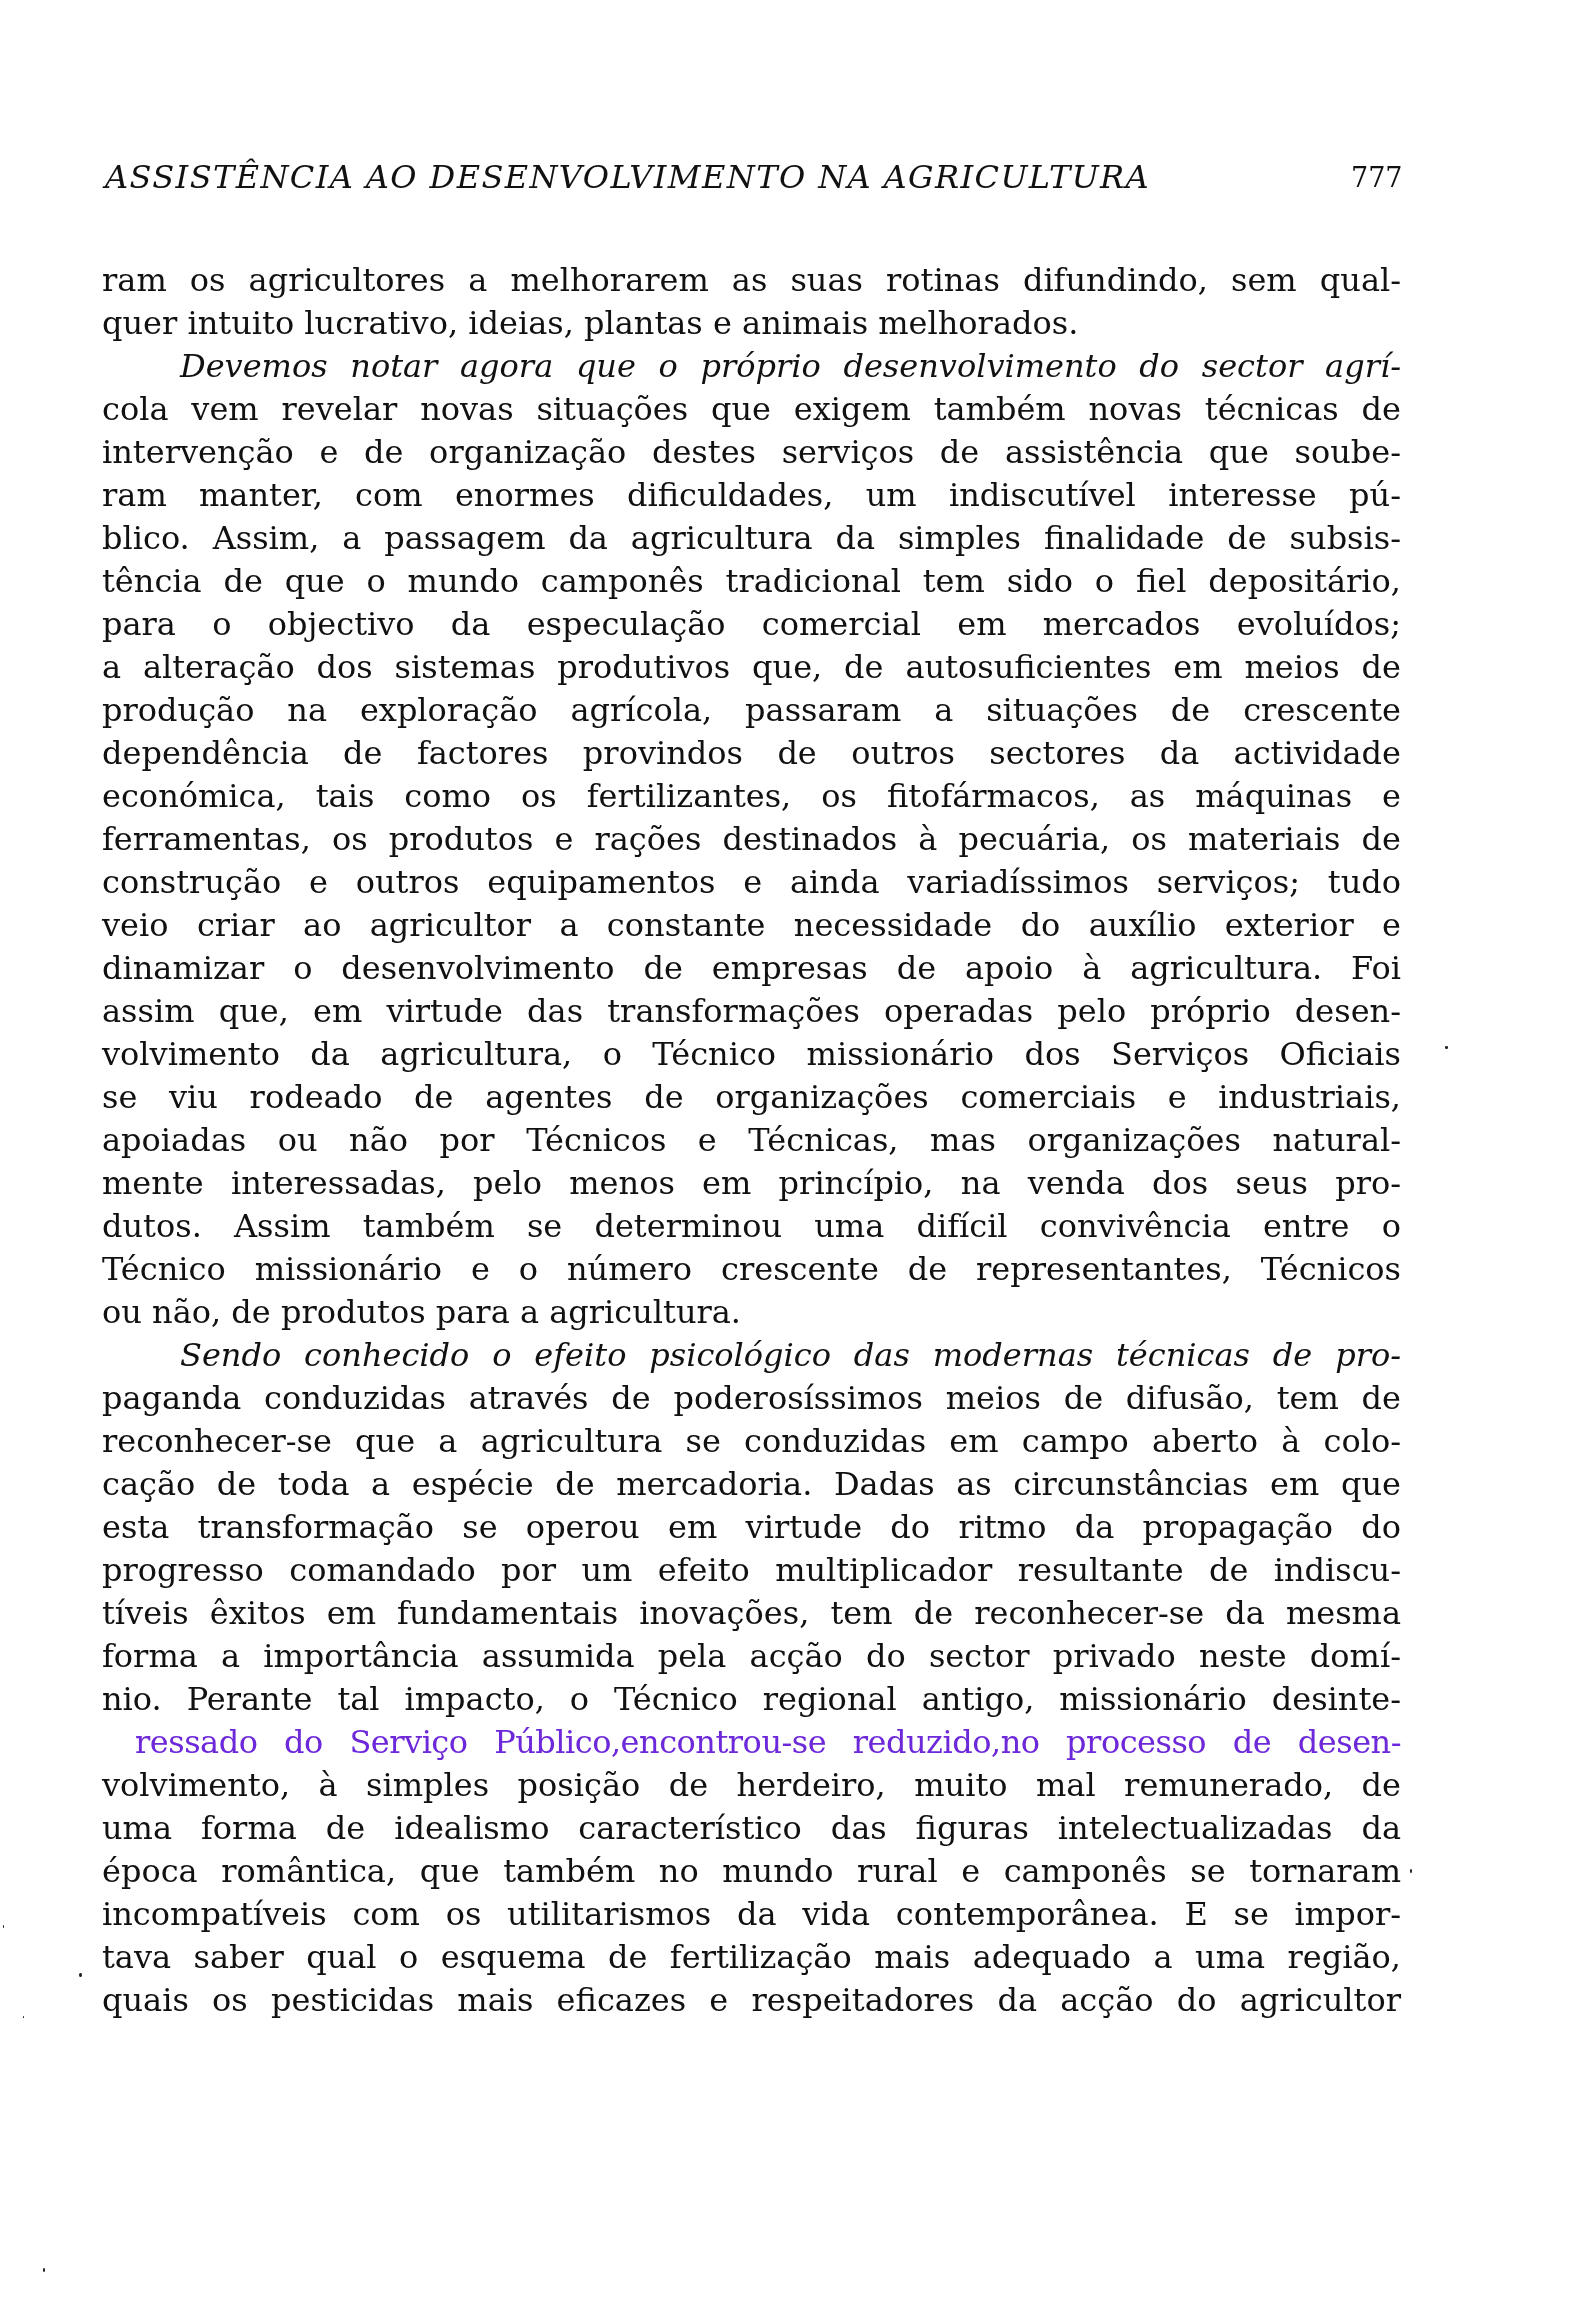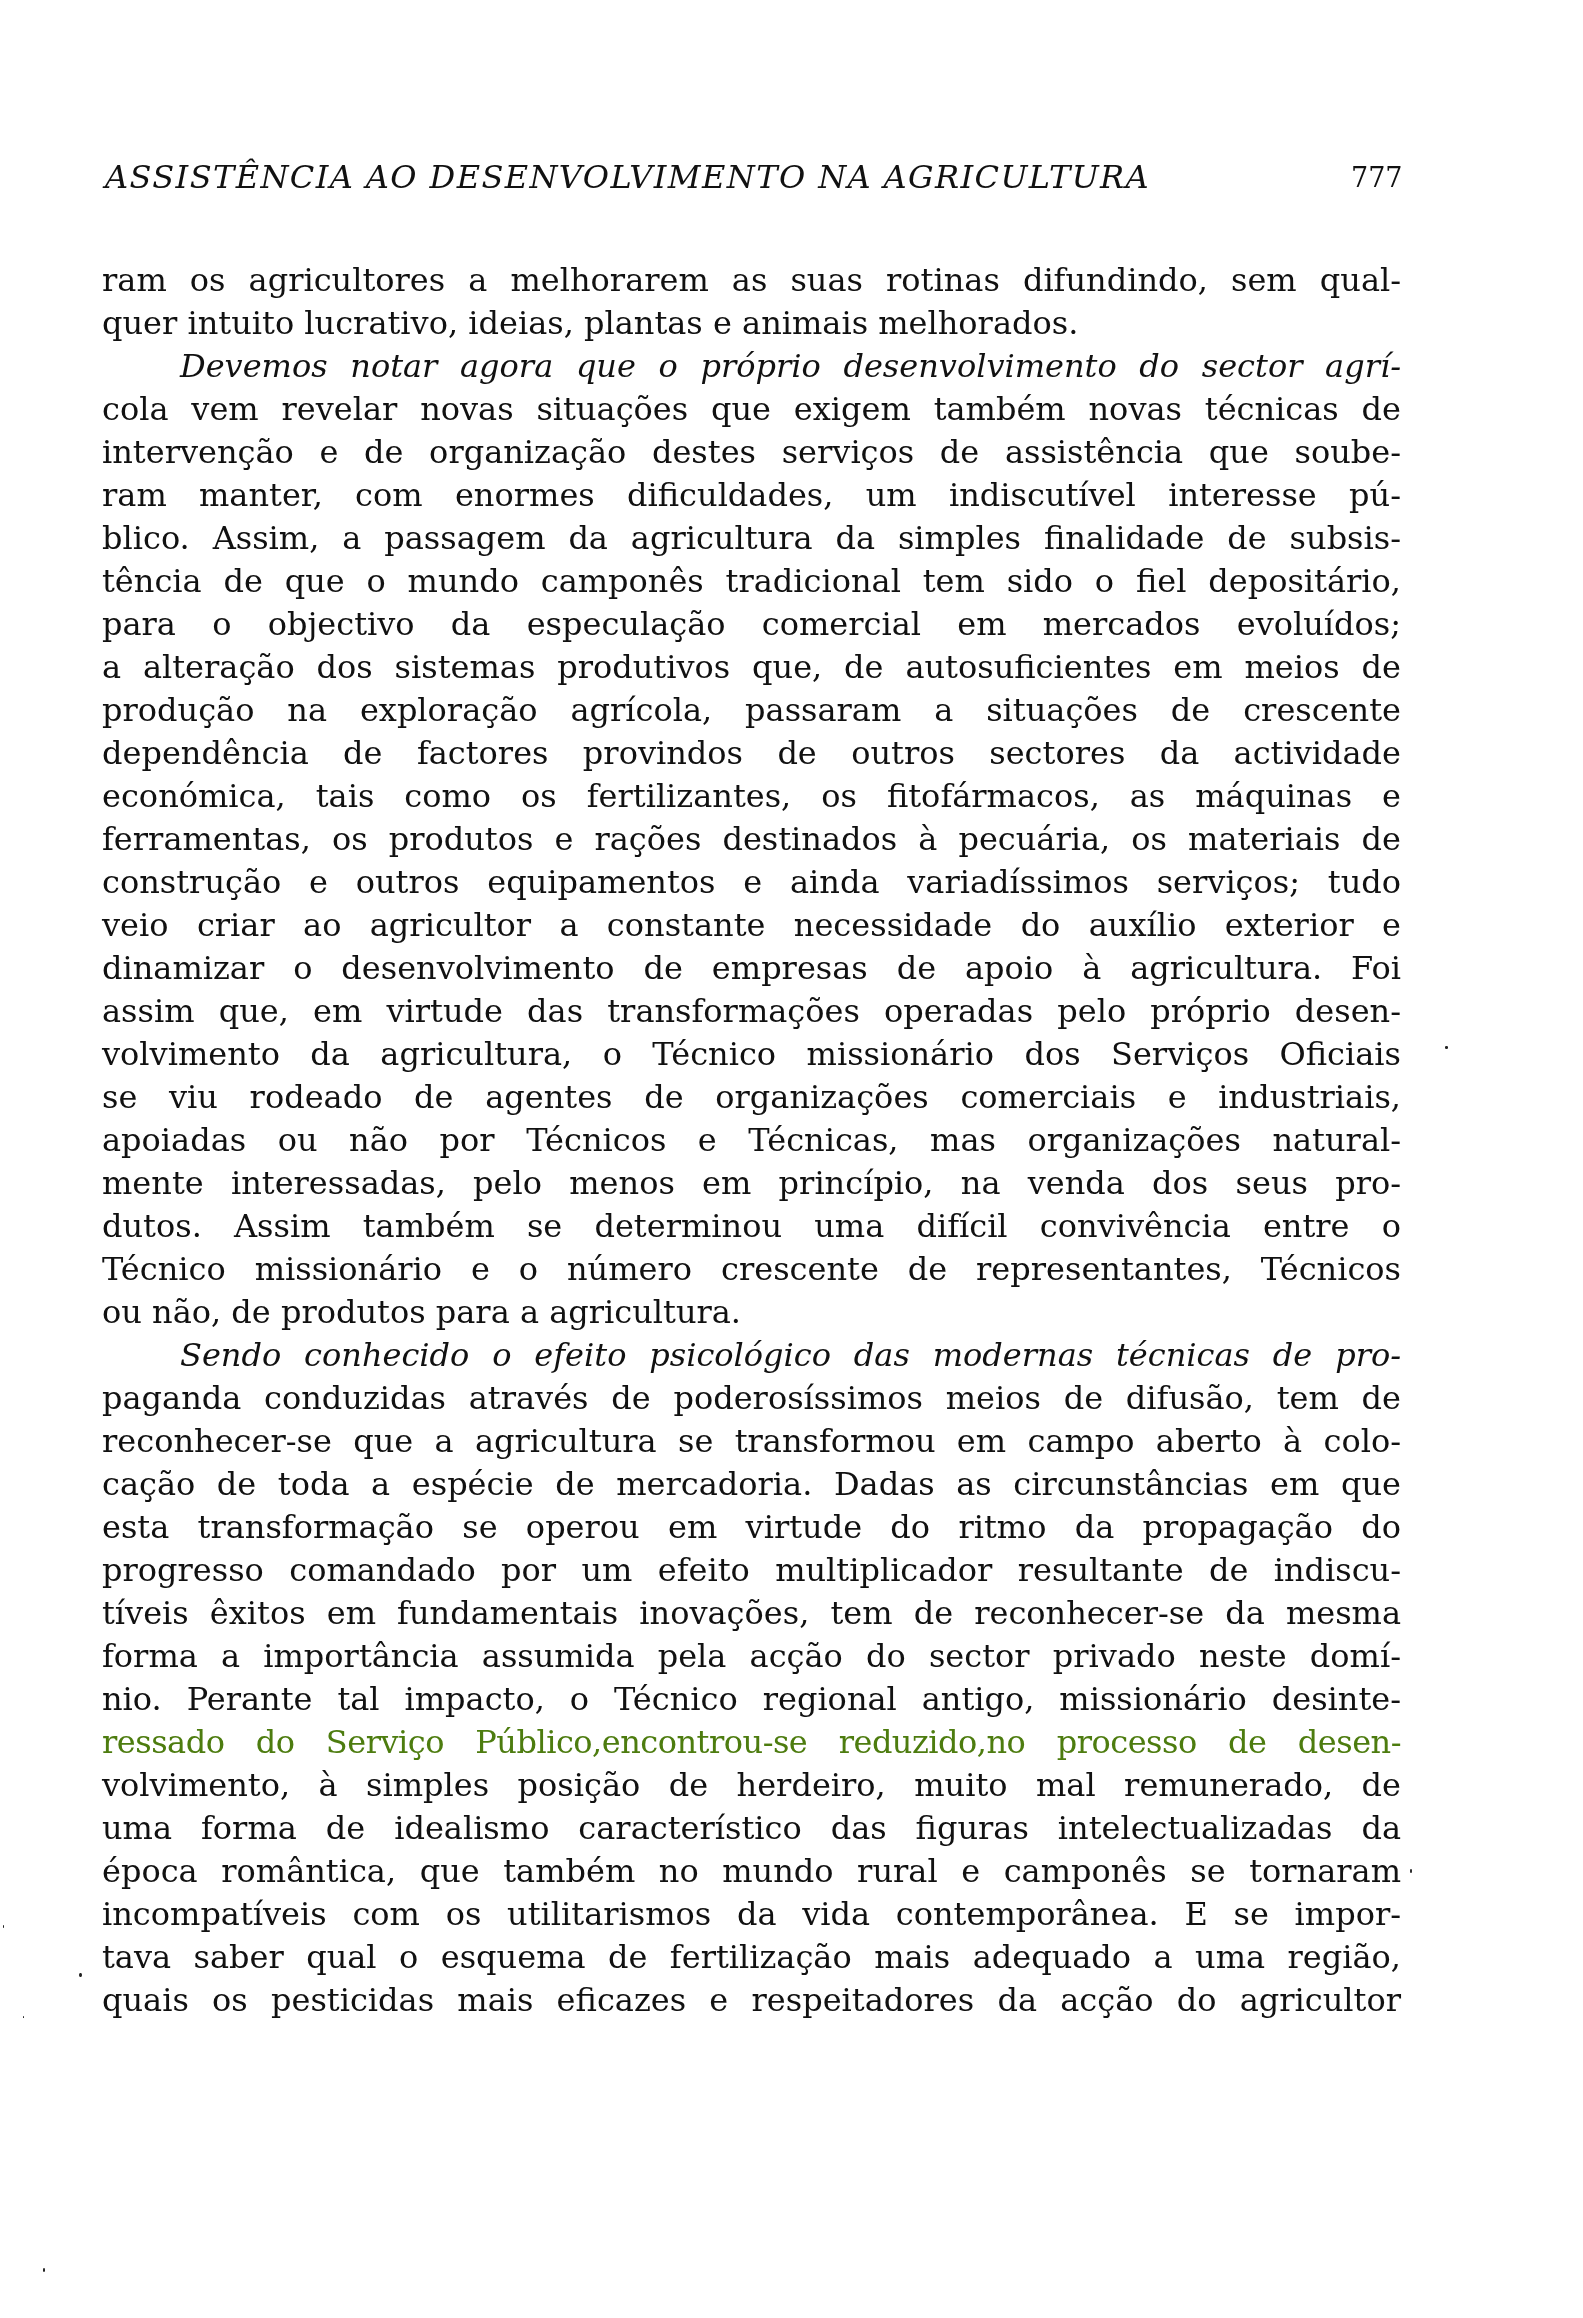--- a/index.html
+++ b/index.html
@@ -20,21 +20,21 @@
   .body-text {
     position: absolute; left: 102px; top: 259px; width: 1299px;
     font-family: "DejaVu Serif", serif; font-size: 32px;
   }
   .line {
     display: block; height: 43px; line-height: 43px; white-space: nowrap;
     text-align: justify; text-align-last: justify; overflow: visible;
   }
   .line.last { text-align-last: left; }
   .line.indent { padding-left: 78px; font-style: italic; }
-  .line.condensed { color: #4d7c0f; letter-spacing: -0.5px; }
+  .line.condensed { color: #6d28d9; letter-spacing: -0.5px; margin-left: 33px; }
   .speck { position: absolute; background: #222; border-radius: 50%; }
 </style>
 </head>
 <body>
 
 <div class="page">
   <div class="running-head">ASSISTÊNCIA AO DESENVOLVIMENTO NA AGRICULTURA</div>
   <div class="page-number">777</div>
 
   <div class="body-text" id="body-text">
@@ -58,21 +58,21 @@
       <span class="line">assim que, em virtude das transformações operadas pelo próprio desen-</span>
       <span class="line">volvimento da agricultura, o Técnico missionário dos Serviços Oficiais</span>
       <span class="line">se viu rodeado de agentes de organizações comerciais e industriais,</span>
       <span class="line">apoiadas ou não por Técnicos e Técnicas, mas organizações natural-</span>
       <span class="line">mente interessadas, pelo menos em princípio, na venda dos seus pro-</span>
       <span class="line">dutos. Assim também se determinou uma difícil convivência entre o</span>
       <span class="line">Técnico missionário e o número crescente de representantes, Técnicos</span>
       <span class="line last">ou não, de produtos para a agricultura.</span>
       <span class="line indent">Sendo conhecido o efeito psicológico das modernas técnicas de pro-</span>
       <span class="line">paganda conduzidas através de poderosíssimos meios de difusão, tem de</span>
-      <span class="line">reconhecer-se que a agricultura se transformou em campo aberto à colo-</span>
+      <span class="line">reconhecer-se que a agricultura se conduzidas em campo aberto à colo-</span>
       <span class="line">cação de toda a espécie de mercadoria. Dadas as circunstâncias em que</span>
       <span class="line">esta transformação se operou em virtude do ritmo da propagação do</span>
       <span class="line">progresso comandado por um efeito multiplicador resultante de indiscu-</span>
       <span class="line">tíveis êxitos em fundamentais inovações, tem de reconhecer-se da mesma</span>
       <span class="line">forma a importância assumida pela acção do sector privado neste domí-</span>
       <span class="line">nio. Perante tal impacto, o Técnico regional antigo, missionário desinte-</span>
       <span class="line condensed">ressado do Serviço Público,encontrou-se reduzido,no processo de desen-</span>
       <span class="line">volvimento, à simples posição de herdeiro, muito mal remunerado, de</span>
       <span class="line">uma forma de idealismo característico das figuras intelectualizadas da</span>
       <span class="line">época romântica, que também no mundo rural e camponês se tornaram</span>

